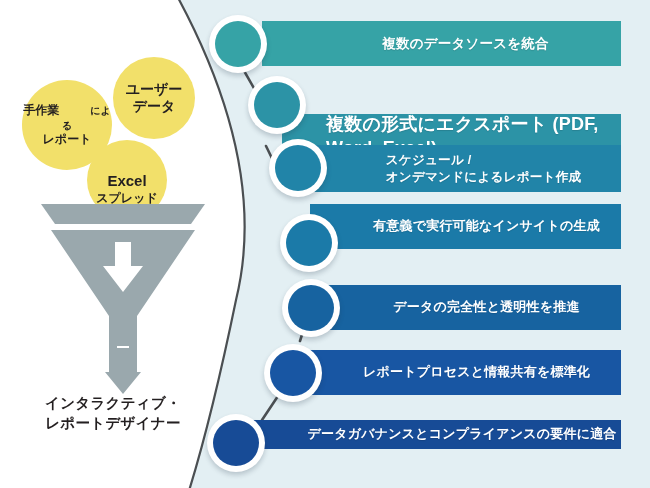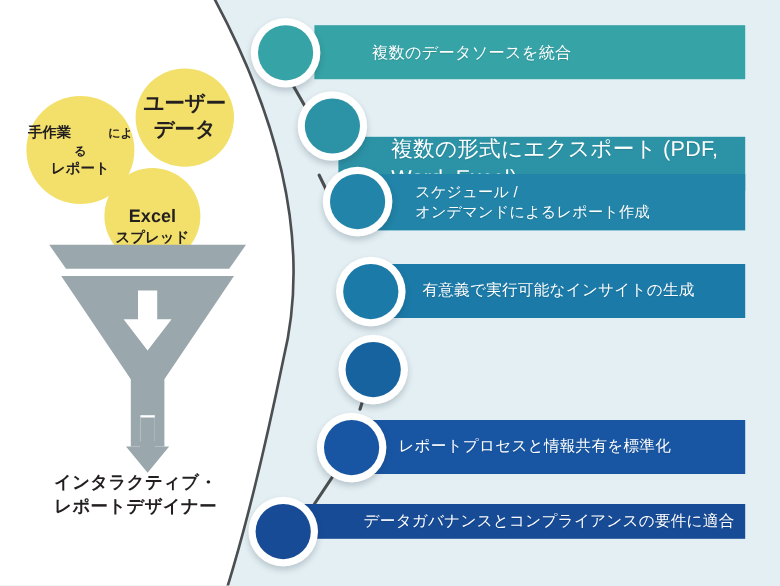--- a/index.html
+++ b/index.html
@@ -12,24 +12,25 @@
 
   
   .bg-svg{position:absolute;left:0;top:0;width:650px;height:488px;}
 
   
   .bar{
     position:absolute;
     display:flex;align-items:center;
     box-sizing:border-box;
     color:#ffffff;
-    font-weight:400;
+    font-weight:700;
     letter-spacing:.2px;
     line-height:1.28;
     text-shadow:0 1px 1px rgba(0,0,0,.12);
+    justify-content:center;
   }
   .bar .bar-text{display:block;}
 
   
   .node{
     position:absolute;
     border-radius:50%;
     background:#ffffff;
     box-shadow:0 3px 5px rgba(30,50,70,.22);
     display:flex;align-items:center;justify-content:center;
@@ -40,21 +41,21 @@
   .bubble{
     position:absolute;border-radius:50%;
     background:#f2e06a;
     display:flex;align-items:center;justify-content:center;
     text-align:center;
     color:#231f20;font-weight:700;
     line-height:1.22;
   }
   .bubble.b-manual{font-size:12px;}
   .bubble.b-manual .small{font-size:10px;padding-left:31px;}
-  .bubble.b-user{font-size:17px;}
+  .bubble.b-user{font-size:14px;}
   .bubble.b-excel{font-size:12px;}
   .bubble.b-excel .big{font-size:15px;}
 
   
   .funnel-svg{position:absolute;left:33px;top:198px;width:180px;height:210px;}
 
   
   .caption{
     position:absolute;left:8px;top:394px;width:210px;
     text-align:center;
@@ -83,24 +84,27 @@
     <span class="bar-text">複数の形式にエクスポート (PDF, Word, Excel)</span>
   </div>
 
   <div class="bar" style="left:300px;top:145px;width:321px;height:47px;background:#2184a8;padding-left:46px;font-size:12.6px;">
     <span>
       <span>スケジュール /</span><br>
       <span>オンデマンドによるレポート作成</span>
     </span>
   </div>
 
-  <div class="bar" style="left:310px;top:220px;width:311px;height:45px;background:#1b7aa8;padding-left:42px;font-size:13px;">
+  <div class="bar" style="left:310px;top:204px;width:311px;height:45px;background:#1b7aa8;padding-left:42px;font-size:13px;">
     <span class="bar-text">有意義で実行可能なインサイトの生成</span>
   </div>
 
+  <div class="bar" style="left:308px;top:285px;width:313px;height:45px;background:#1763a0;padding-left:44px;font-size:13px;">
+    <span class="bar-text">データの完全性と透明性を推進</span>
+  </div>
 
   <div class="bar" style="left:288px;top:350px;width:333px;height:45px;background:#1856a3;padding-left:44px;font-size:13px;">
     <span class="bar-text">レポートプロセスと情報共有を標準化</span>
   </div>
 
   <div class="bar" style="left:247px;top:420px;width:374px;height:29px;background:#174b96;padding-left:56px;font-size:13px;">
     <span class="bar-text">データガバナンスとコンプライアンスの要件に適合</span>
   </div>
 
   <div class="node" style="left:209px;top:15px;width:58px;height:58px;">

